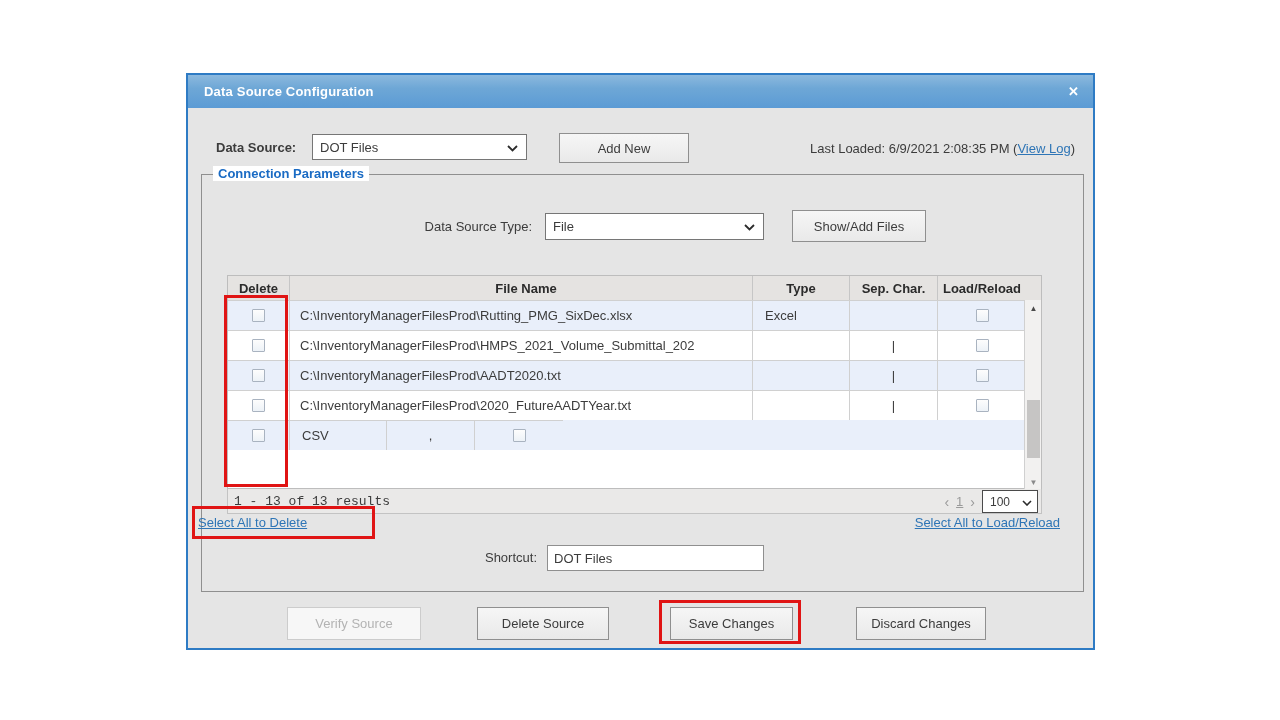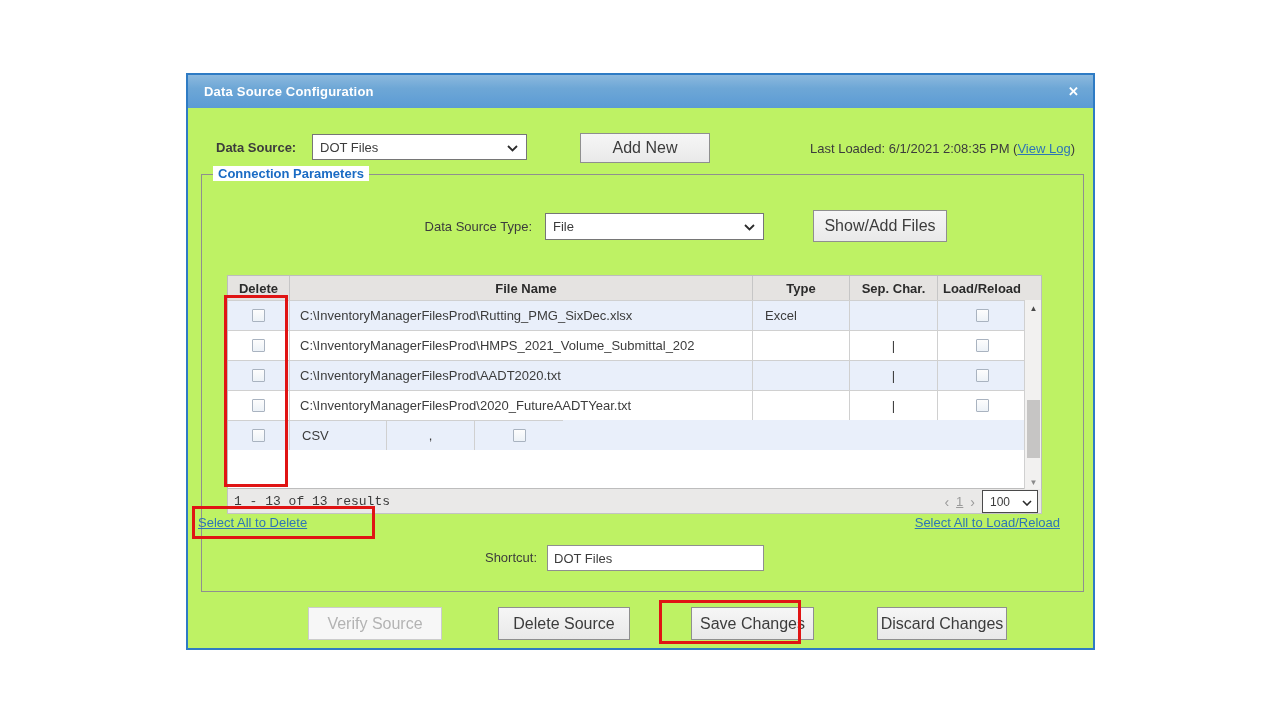--- a/index.html
+++ b/index.html
@@ -1,39 +1,39 @@
 <!DOCTYPE html>
 <html><head>
 <meta charset="utf-8">
 <style>
   * { box-sizing: border-box; margin: 0; padding: 0; }
   html, body { width: 1280px; height: 720px; background: #ffffff; overflow: hidden;
     font-family: "Liberation Sans", sans-serif; }
   .page { position: relative; width: 1280px; height: 720px; background: #fff; }
 
   .dialog { position: absolute; left: 186px; top: 73px; width: 909px; height: 577px;
-    background: #bef264; border: 2px solid #2e7bc4; padding-left: 36px; }
+    background: #e5e5e5; border: 2px solid #2e7bc4; padding-left: 36px; }
 
   .titlebar { position: absolute; left: 0; top: 0; right: 0; height: 33px;
     background: linear-gradient(180deg, #8cb9de 0%, #6ea7d6 40%, #5b9bd5 100%);
     display: flex; align-items: center; justify-content: space-between; padding: 0 14px 0 16px; }
   .titlebar .title { color: #ffffff; font-size: 13px; font-weight: bold; letter-spacing: .2px; }
   .titlebar .close { color: #ffffff; font-size: 13px; font-weight: bold; cursor: pointer; line-height: 1; }
 
   .lbl-blue { color: #1a6bc4; font-weight: bold; font-size: 13px; }
 
   .combo { position: absolute; background: #fff; border: 1px solid #767676;
     display: flex; align-items: center; justify-content: space-between;
     padding: 0 8px 0 7px; font-size: 13px; color: #3c3c3c; cursor: pointer; }
   .combo svg { flex: 0 0 auto; }
 
   .btn { position: absolute; background: linear-gradient(180deg, #f6f6f6, #e9e9e9);
-    border: 1px solid #8f8f8f; color: #3c3c3c; font-size: 16px;
+    border: 1px solid #8f8f8f; color: #3c3c3c; font-size: 13px;
     font-family: "Liberation Sans", sans-serif; display: flex; align-items: center;
-    justify-content: center; cursor: pointer; margin-left: 21px; }
+    justify-content: center; cursor: pointer; }
   .btn.disabled { background: #f7f7f7; border-color: #cccccc; color: #b3b3b3; cursor: default; }
 
   .fieldset-box { position: absolute; left: 13px; top: 99px; width: 883px; height: 418px;
     border: 1px solid #8f8f8f; }
   .fieldset-legend { position: absolute; left: 25px; top: 91px; background: #fff;
     padding: 0 5px; color: #1a6bc4; font-weight: bold; font-size: 13px; }
 
   .abs-label { position: absolute; font-size: 13px; color: #3c3c3c; }
 
   
@@ -104,21 +104,21 @@
 
     <span class="abs-label lbl-blue" style="left:28px; top:65px;">Data Source:</span>
     <div class="combo" style="left:124px; top:59px; width:215px; height:26px;">
       <span>DOT Files</span>
       <span><svg width="11" height="7" viewBox="0 0 11 7">
             <polyline points="1,1 5.5,5.5 10,1" fill="none" stroke="#2b2b2b" stroke-width="1.8"></polyline>
           </svg></span>
     </div>
     <button class="btn" style="left:371px; top:58px; width:130px; height:30px;">Add New</button>
     <div class="lastloaded">
-      <span>Last Loaded: 6/1/2021 2:08:35 PM (</span><span class="link-inline">View Log</span><span>)</span>
+      <span>Last Loaded: 6/9/2021 2:08:35 PM (</span><span class="link-inline">View Log</span><span>)</span>
     </div>
 
     <div class="fieldset-box"></div>
     <span class="fieldset-legend">Connection Parameters</span>
 
     <span class="abs-label" style="left:180px; top:144px; width:164px; text-align:right;">Data Source Type:</span>
     <div class="combo" style="left:357px; top:138px; width:219px; height:27px;">
       <span>File</span>
       <span><svg width="11" height="7" viewBox="0 0 11 7">
             <polyline points="1,1 5.5,5.5 10,1" fill="none" stroke="#2b2b2b" stroke-width="1.8"></polyline>

